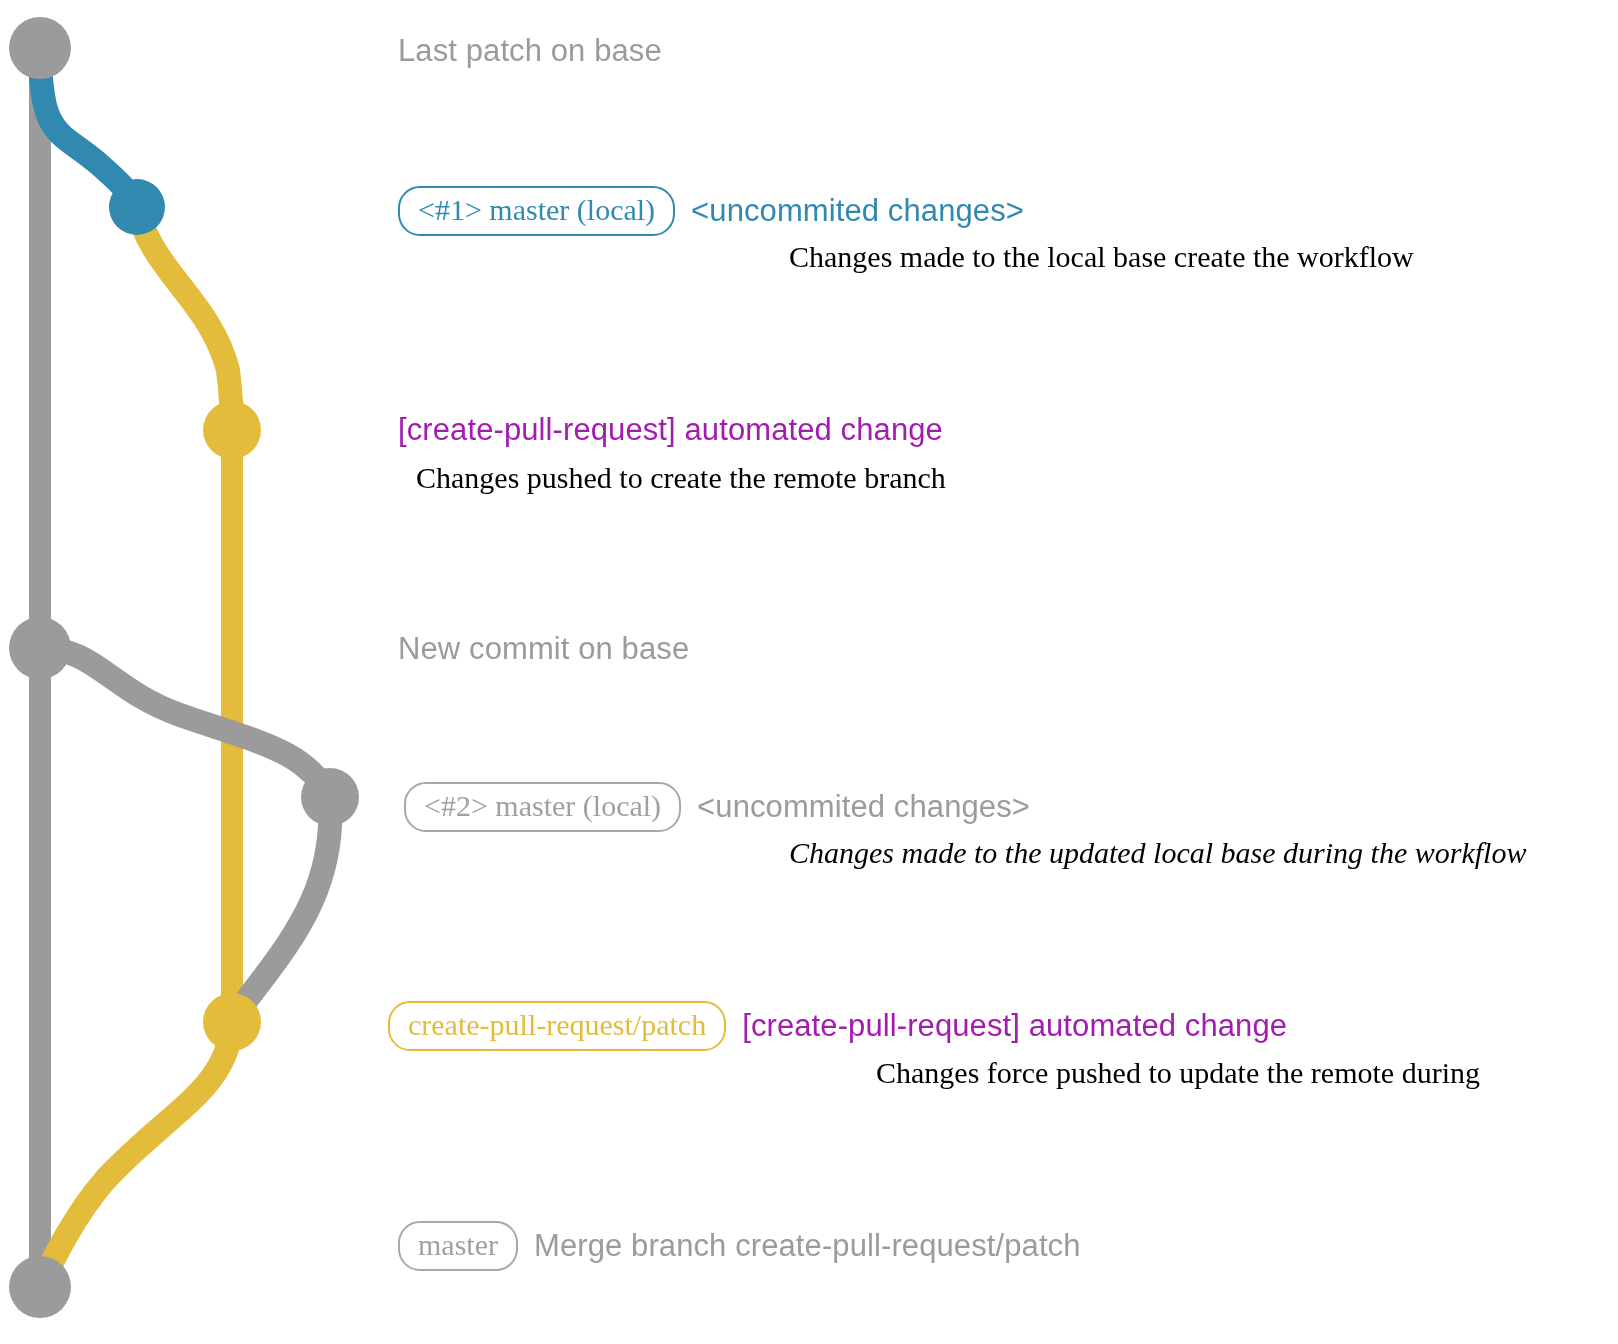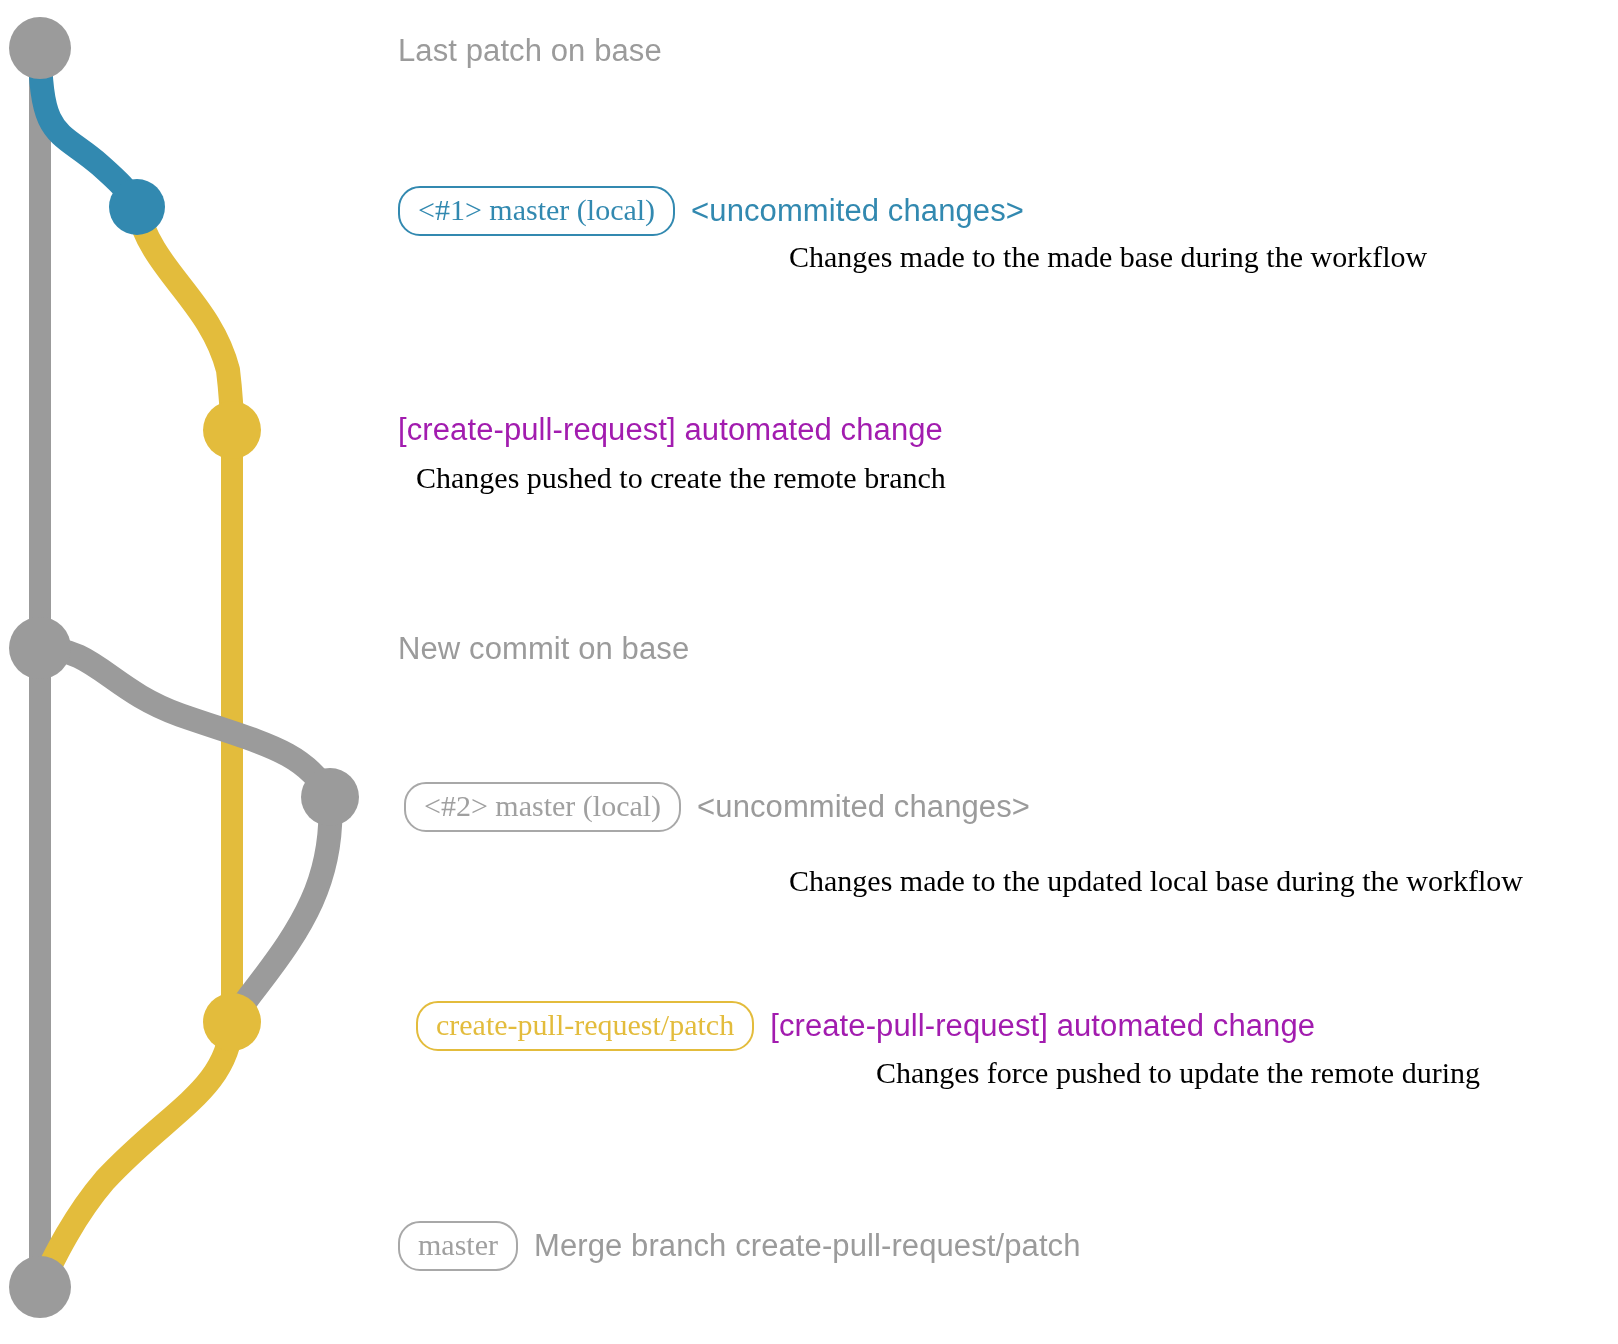--- a/index.html
+++ b/index.html
@@ -99,38 +99,38 @@
 </svg>
 
 <div class="row" style="left:398px; top:33px;">
   <span class="plain-title">Last patch on base</span>
 </div>
 
 <div class="row" style="left:398px; top:186px;">
   <span class="badge blue">&lt;#1&gt; master (local)</span>
   <span class="subject blue">&lt;uncommited changes&gt;</span>
 </div>
-<div class="desc" style="left:789px; top:240px;">Changes made to the made base during the workflow</div>
+<div class="desc" style="left:789px; top:240px;">Changes made to the local base create the workflow</div>
 
 <div class="row" style="left:398px; top:412px;">
   <span class="subject yellow" style="margin-left:0;">[create-pull-request] automated change</span>
 </div>
 <div class="desc" style="left:416px; top:461px;">Changes pushed to create the remote branch</div>
 
 <div class="row" style="left:398px; top:631px;">
   <span class="plain-title">New commit on base</span>
 </div>
 
 <div class="row" style="left:404px; top:782px;">
   <span class="badge grey">&lt;#2&gt; master (local)</span>
   <span class="subject grey">&lt;uncommited changes&gt;</span>
 </div>
-<div class="desc" style="left:789px; top:864px;">Changes made to the updated local base during the workflow</div>
+<div class="desc" style="left:789px; top:836px;font-style:italic;">Changes made to the updated local base during the workflow</div>
 
-<div class="row" style="left:416px; top:1001px;">
+<div class="row" style="left:388px; top:1001px;">
   <span class="badge yellow">create-pull-request/patch</span>
   <span class="subject yellow">[create-pull-request] automated change</span>
 </div>
 <div class="desc" style="left:876px; top:1056px;">Changes force pushed to update the remote during</div>
 
 <div class="row" style="left:398px; top:1221px;">
   <span class="badge grey">master</span>
   <span class="subject grey">Merge branch create-pull-request/patch</span>
 </div>
 

